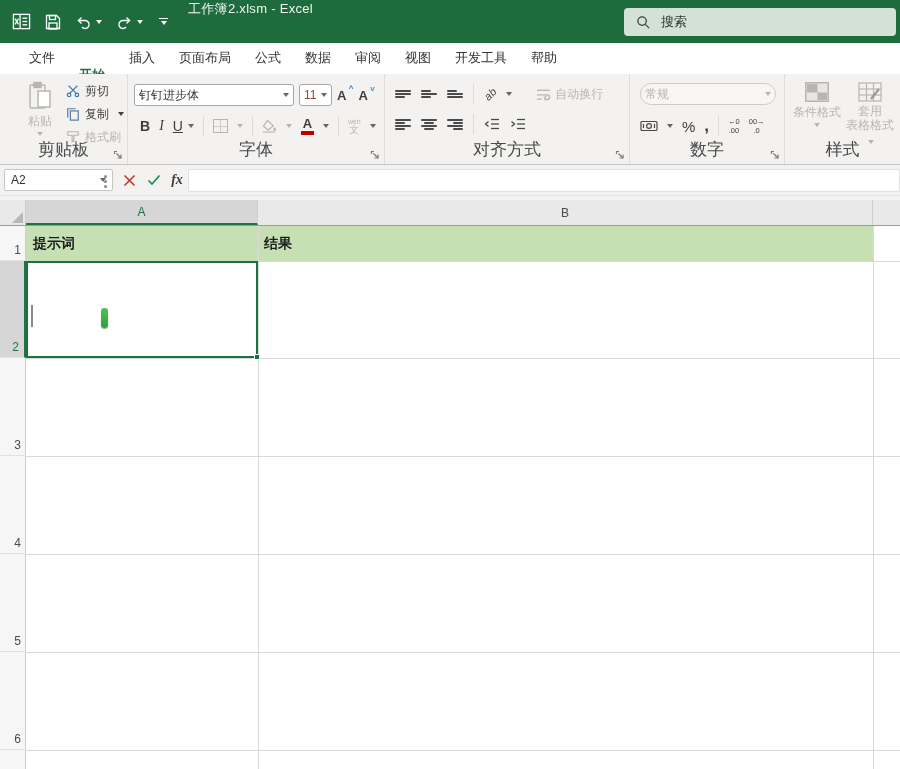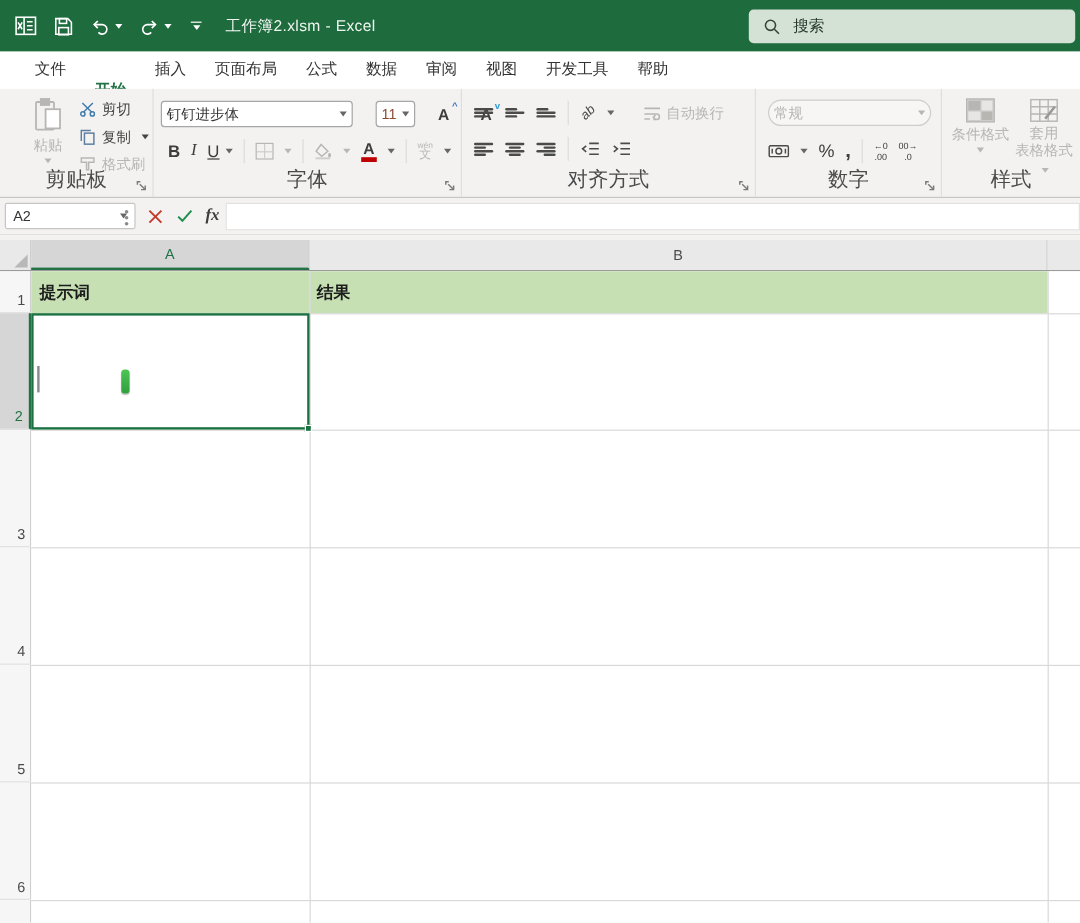--- a/index.html
+++ b/index.html
@@ -1,21 +1,21 @@
 <!DOCTYPE html>
 <html><head>
 <meta charset="utf-8">
 <style>
   * { margin:0; padding:0; box-sizing:border-box; }
   html,body { width:900px; height:769px; overflow:hidden; }
   body { font-family:"Liberation Sans","DejaVu Sans",sans-serif; font-size:12px; color:#444; }
   #app { position:relative; width:900px; height:769px; background:#fff; overflow:hidden; }
 
   
-  .titlebar { position:absolute; left:0; top:0; width:900px; height:43px; background:#1e6b3e; display:flex; align-items:center; }
+  .titlebar { position:absolute; left:0; top:0; width:900px; height:43px; background:#1e6b3e; display:flex; }
   .tb-ic { display:inline-flex; align-items:center; justify-content:center; color:#fff; margin-left:14px; }
   .tb-caret { margin-left:3px; }
   .caret { display:inline-block; width:0; height:0; border-left:3.5px solid transparent; border-right:3.5px solid transparent; border-top:4px solid currentColor; }
   .doc-title { color:#eef5ef; font-size:13px; margin-left:20px; letter-spacing:.3px; }
   .searchbox { position:absolute; left:624px; top:8px; width:272px; height:28px; background:#d3e2d5; border-radius:4px; display:flex; align-items:center; padding-left:12px; color:#26382c; }
   .searchbox .stext { margin-left:10px; font-size:13px; }
 
   
   .tabrow { position:absolute; left:0; top:43px; width:900px; height:31px; background:#ffffff; display:flex; align-items:center; padding-left:17px; }
   .rtab { font-size:13px; color:#333; padding:6px 12px 7px 12px; cursor:default; position:relative; }
@@ -31,21 +31,21 @@
   .smallbtn { display:flex; align-items:center; gap:5px; height:22px; font-size:12px; color:#444; padding:0 2px; }
   .bigbtn { display:flex; flex-direction:column; align-items:center; gap:2px; font-size:12px; }
 
   
   .g-clip { left:0; width:128px; }
   .paste-btn { position:absolute; left:18px; top:7px; width:44px; height:74px; }
   .clip-stack { position:absolute; left:64px; top:6px; display:flex; flex-direction:column; gap:1px; }
 
   
   .g-font { left:128px; width:257px; }
-  .fontrow1 { position:absolute; left:6px; top:10px; display:flex; align-items:center; gap:19px; }
+  .fontrow1 { position:absolute; left:6px; top:10px; display:flex; align-items:center; gap:5px; }
   .combo { background:#fff; border:1px solid #a6a6a6; border-radius:3px; height:22px; display:flex; align-items:center; padding:0 4px; }
   .fname { width:160px; justify-content:space-between; }
   .fsize { width:33px; justify-content:space-between; color:#8c4a33; }
   .az { font-size:13px; font-weight:700; color:#3d3d3d; position:relative; padding-right:7px; }
   .az sup { position:absolute; top:-4px; right:0; font-size:8px; color:#2e75b6; font-weight:700; }
   .fontrow2 { position:absolute; left:12px; top:40px; display:flex; align-items:center; gap:9px; height:24px; }
   .biu { font-size:14px; color:#3d3d3d; }
   .b { font-weight:700; } .i { font-style:italic; font-family:"Liberation Serif",serif; } .u { text-decoration:underline; }
   .vsep { width:1px; height:20px; background:#dddbd9; }
   .border-ic { width:15px; height:14px; border:1px solid #b8b6b3; position:relative; }

